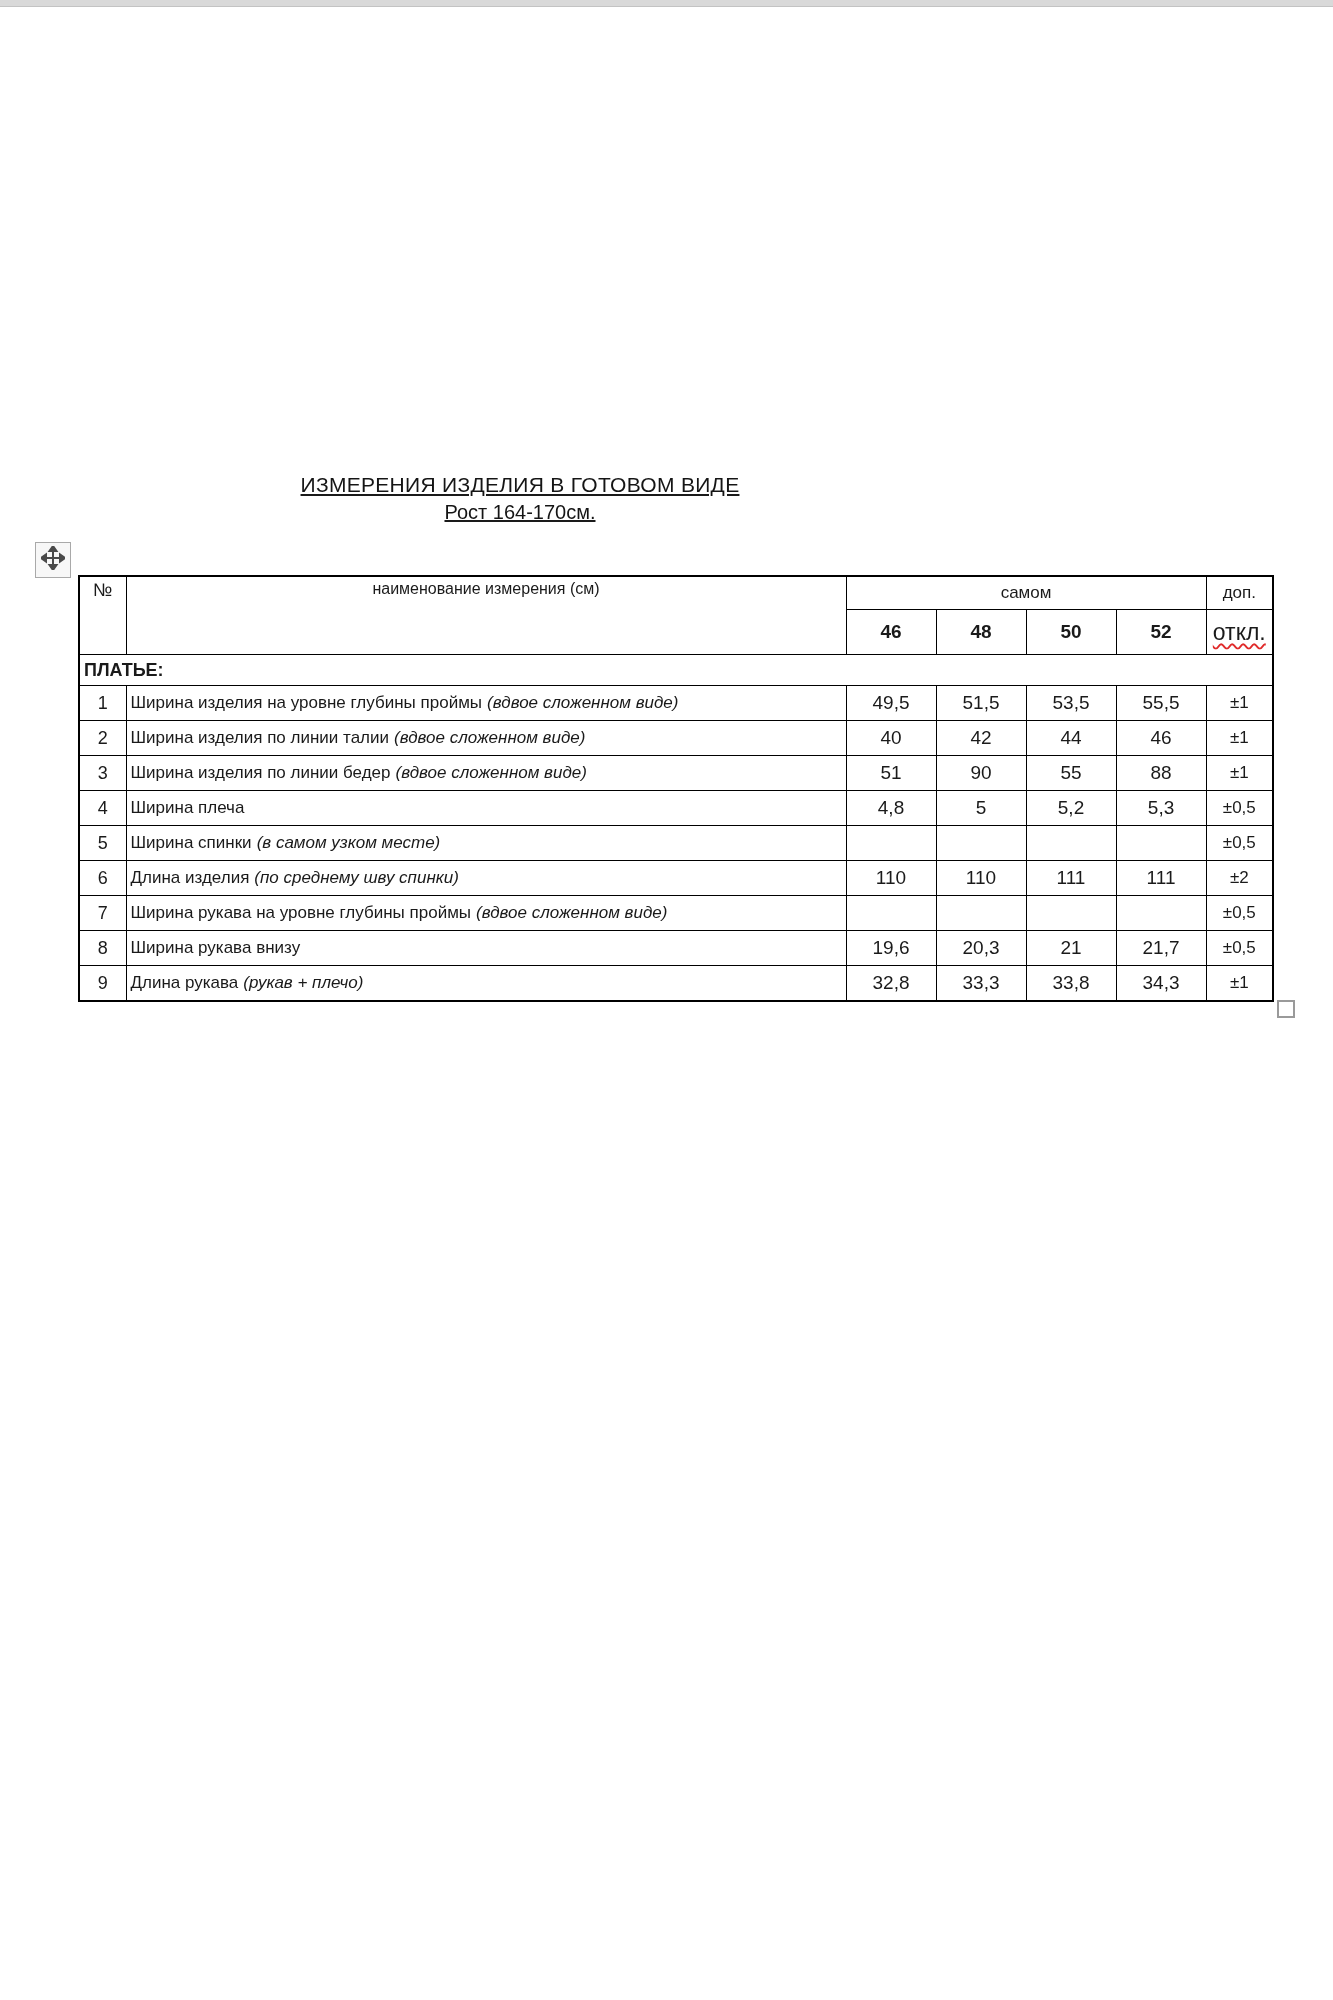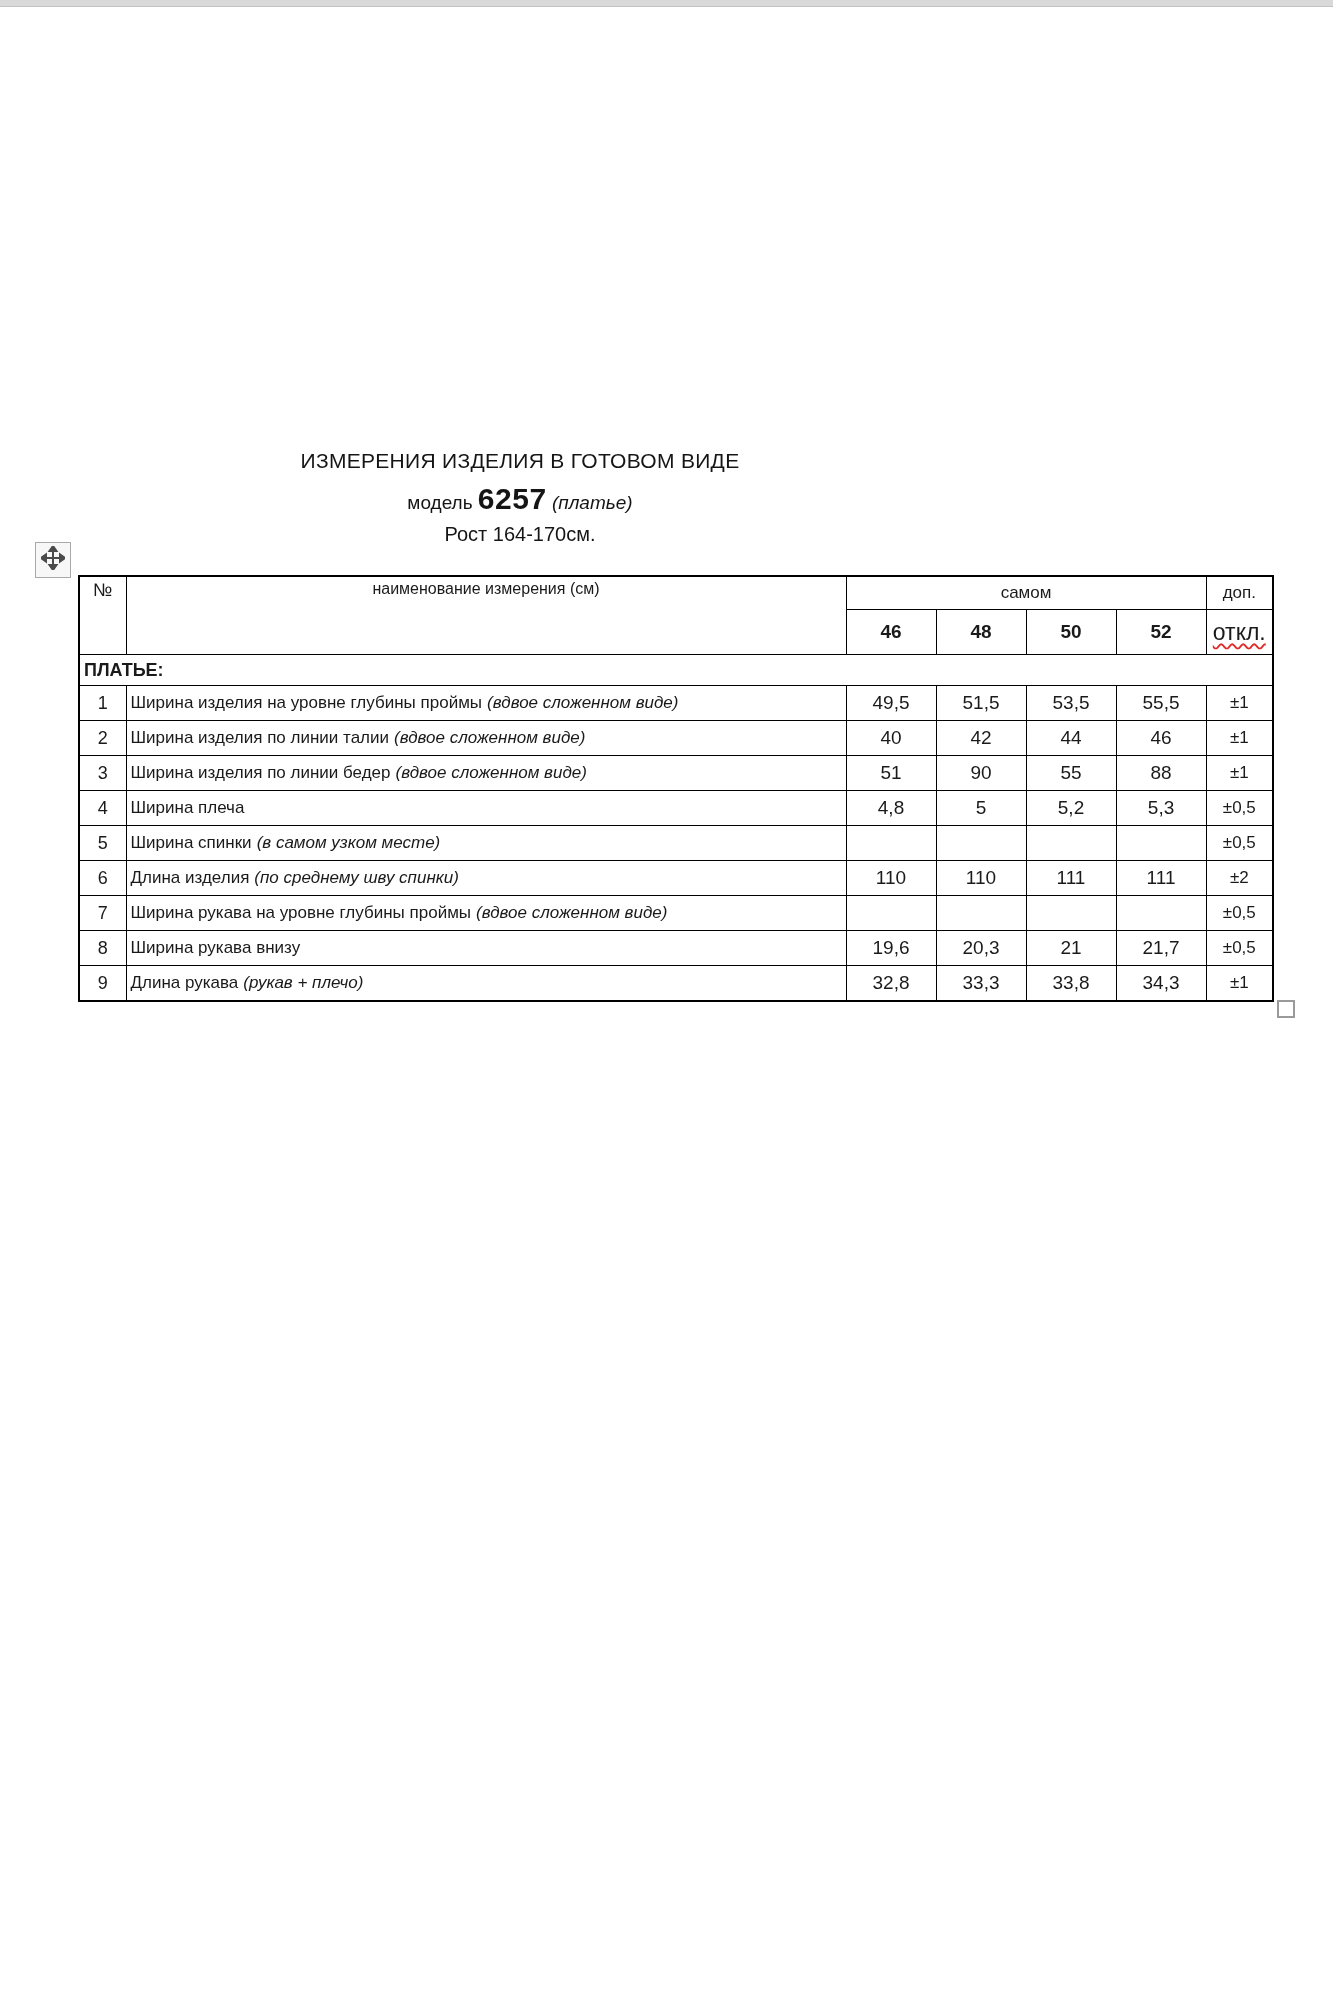--- a/index.html
+++ b/index.html
@@ -5,21 +5,21 @@
   html,body{margin:0;padding:0;}
   body{
     width:1333px;height:2000px;position:relative;background:#ffffff;
     font-family:"Liberation Sans", sans-serif;color:#1a1a1a;overflow:hidden;
   }
   .top-strip{
     position:absolute;left:0;top:0;width:1333px;height:6px;
     background:#d9d9d9;border-bottom:1px solid #c3c3c3;
   }
   .heading{
-    position:absolute;left:78px;top:448px;width:884px;text-align:center;
+    position:absolute;left:78px;top:472px;width:884px;text-align:center;text-decoration:underline;
   }
   .doc-title{font-size:21px;font-weight:400;letter-spacing:.3px;margin:0;line-height:26px;color:#151515;}
   .model-line{margin:8px 0 0 0;font-size:19px;line-height:34px;color:#151515;}
   .model-number{font-size:30px;font-weight:bold;letter-spacing:.5px;}
   .model-type{font-size:19px;font-style:italic;}
   .height-line{margin:2px 0 0 0;font-size:20px;line-height:24px;color:#151515;}
 
   table.meas{
     position:absolute;left:78px;top:575px;width:1194px;
     border-collapse:collapse;table-layout:fixed;
@@ -55,21 +55,20 @@
     background:#ffffff;border:2px solid #9a9a9a;box-sizing:border-box;cursor:nwse-resize;
   }
 </style>
 </head>
 <body>
 
 <div class="top-strip"></div>
 
 <div class="heading">
   <p class="doc-title">ИЗМЕРЕНИЯ ИЗДЕЛИЯ В ГОТОВОМ ВИДЕ</p>
-  <p class="model-line"><span>модель</span> <span class="model-number">6257</span> <span class="model-type">(платье)</span></p>
   <p class="height-line">Рост 164-170см.</p>
 </div>
 
 <div class="move-handle">
   <span>
     <svg width="24" height="24" viewBox="0 0 24 24">
       <g stroke="#4a4a4a" stroke-width="2" fill="#4a4a4a">
         <line x1="12" y1="4" x2="12" y2="20"></line>
         <line x1="4" y1="12" x2="20" y2="12"></line>
         <polygon points="12,0 8.5,5 15.5,5"></polygon>

